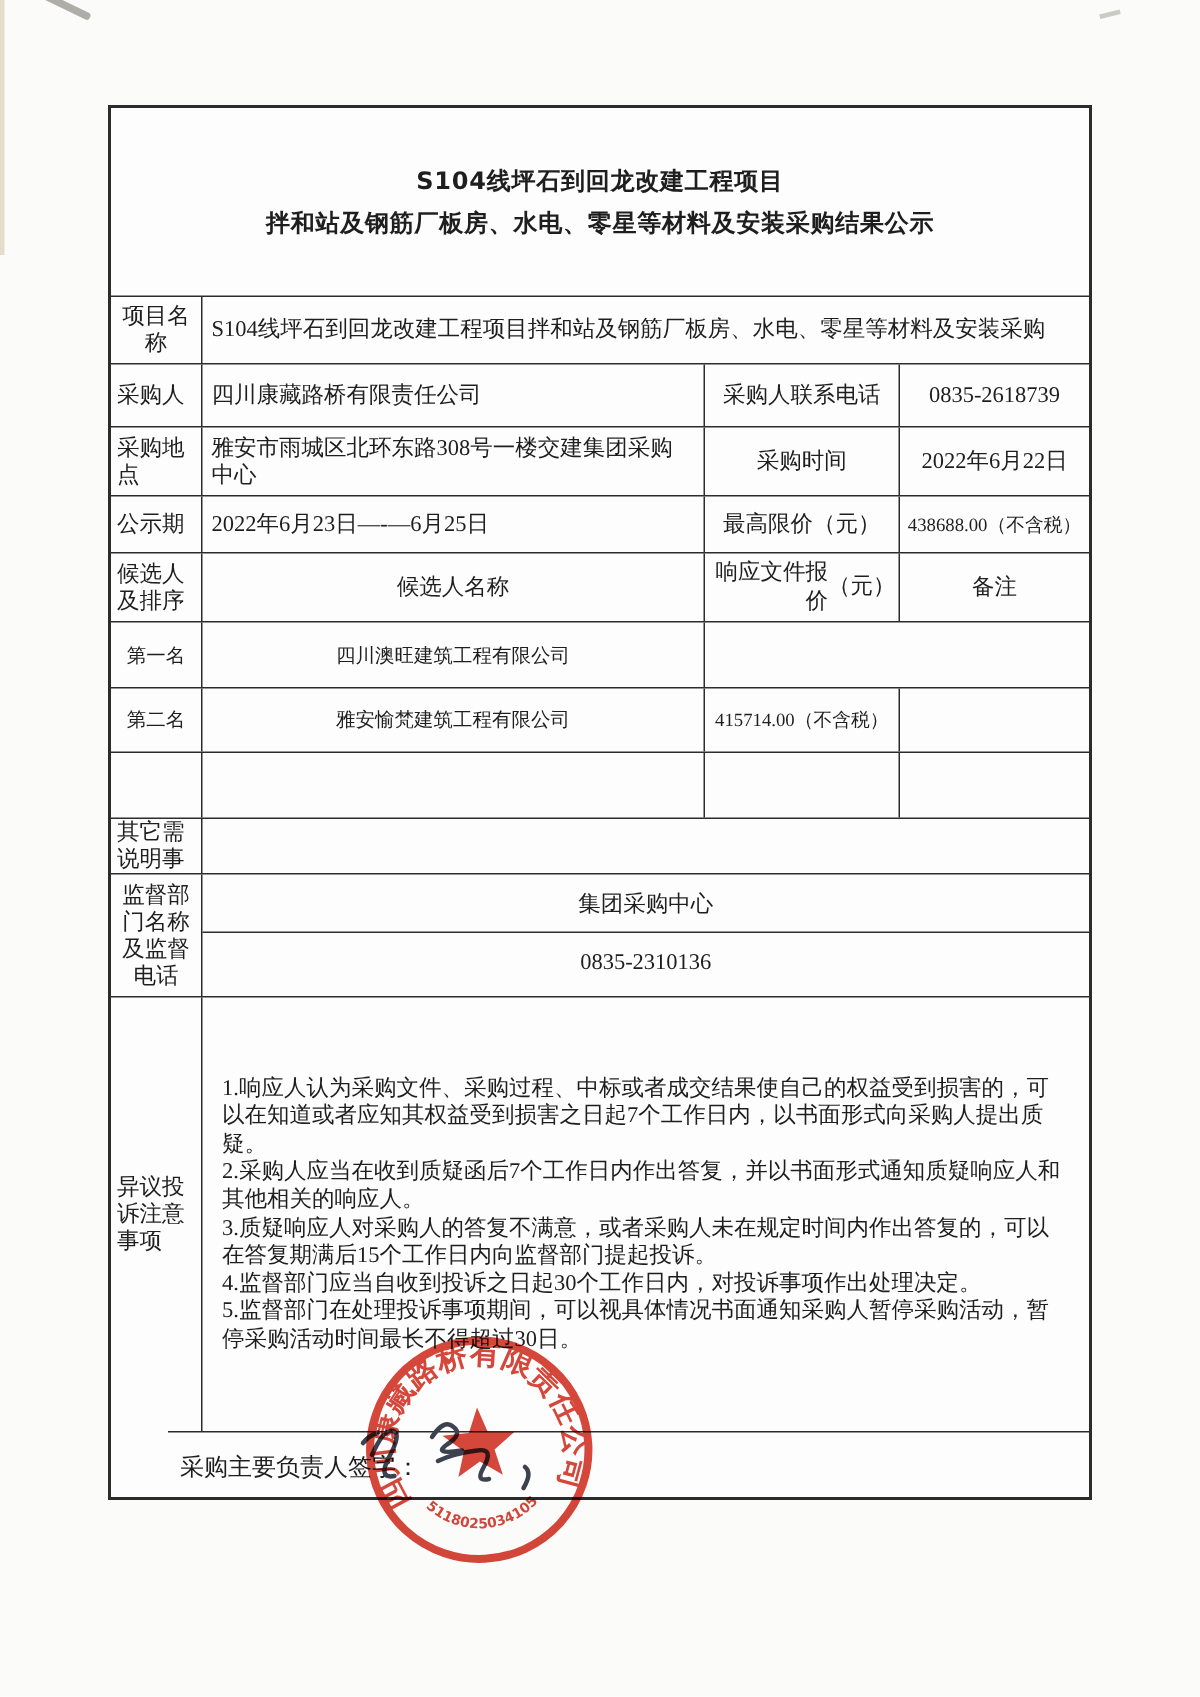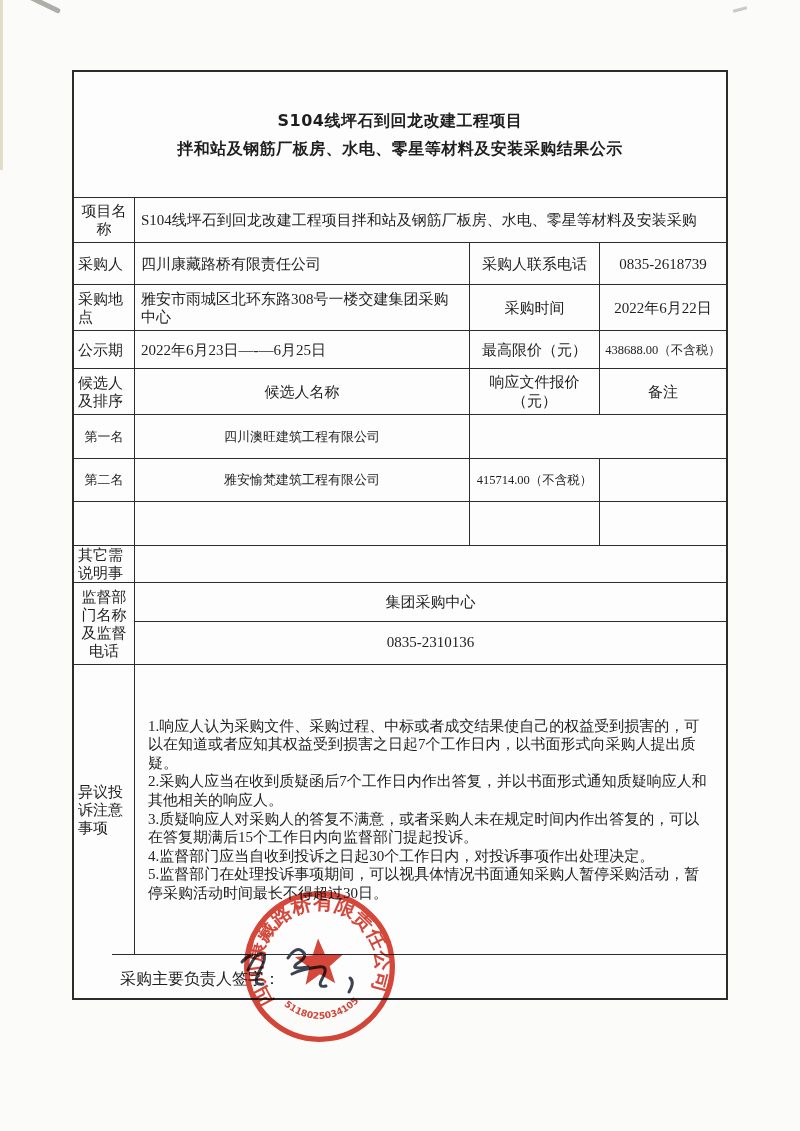--- a/index.html
+++ b/index.html
@@ -44,21 +44,21 @@
   .sup-row.first{height:39px;border-bottom:1.5px solid #2c2c2c;}
   .sup-row.second{height:41px;}
   .r-obj{height:290px;}
   .obj-label{align-items:center;}
   .obj-text{font-size:15px;line-height:18.6px;padding:0 8px 0 7px;}
   .obj-text div{margin:0;}
   .r-sign{height:48px;position:relative;margin-left:38px;}
   .sign-cell{flex:1;padding-left:8px;font-size:16px;display:flex;align-items:center;}
 
   
-  .two-line{flex-direction:column;line-height:19px;justify-content:center;}
+  .two-line{flex-direction:row;line-height:19px;justify-content:center;text-align:right;}
 
   
   .signature-svg{position:absolute;left:232px;top:936px;z-index:4;}
   .stamp-svg{position:absolute;left:237px;top:884px;z-index:5;mix-blend-mode:multiply;opacity:.93;transform:rotate(-3deg);}
   .stamp-text{font-family:"DejaVu Sans","Liberation Sans",sans-serif;}
 </style>
 </head>
 <body>
 
 <div class="page">

